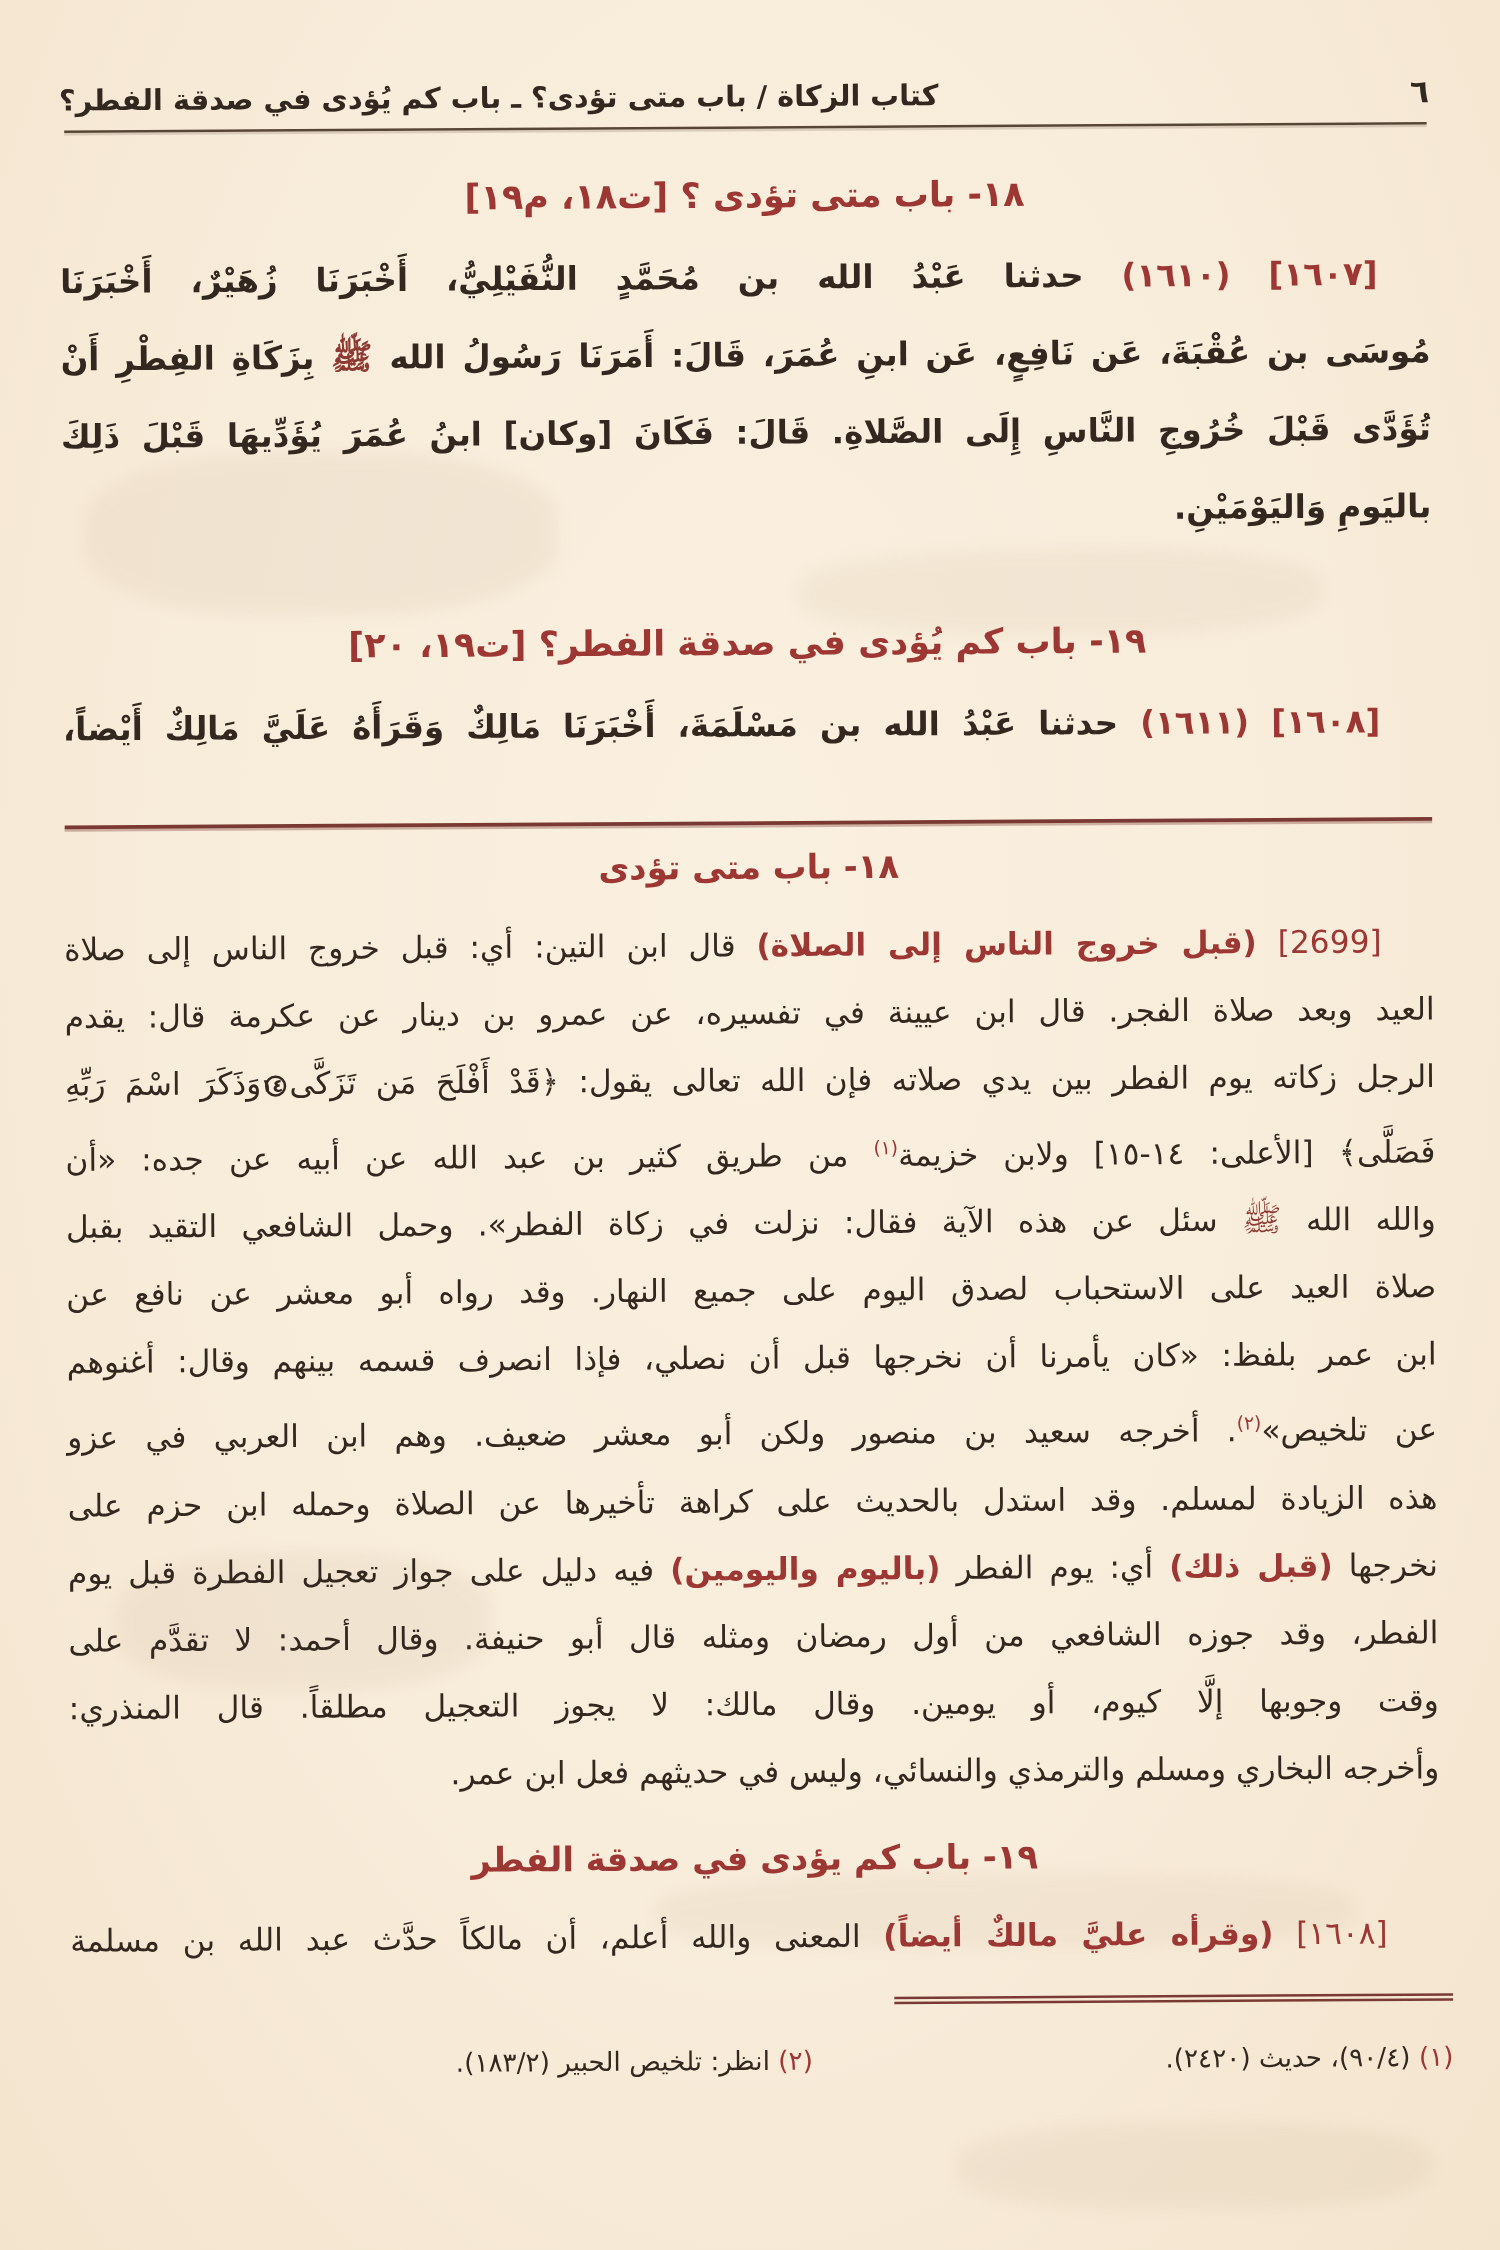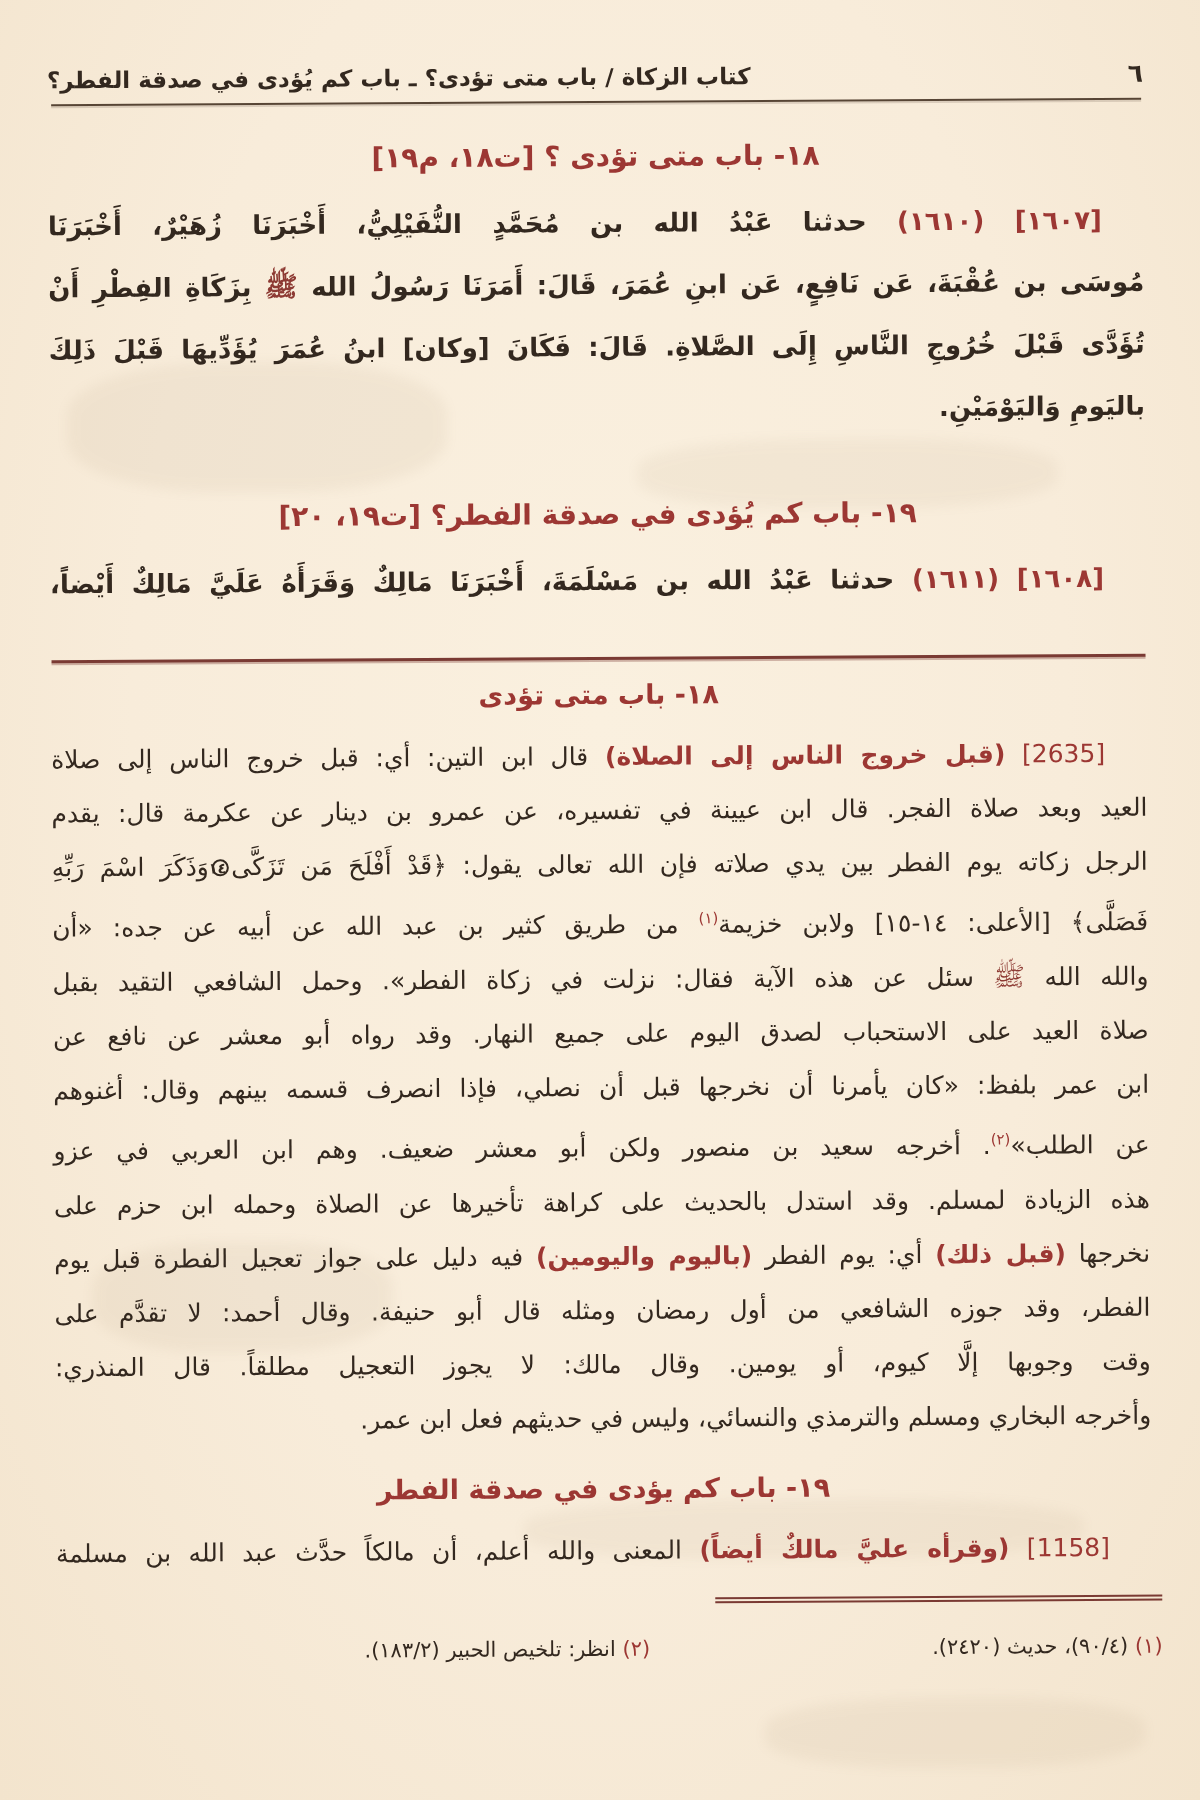--- a/index.html
+++ b/index.html
@@ -131,37 +131,37 @@
       <div class="matn-par matn-par-2">
           <div class="tline tindent"><span class="seg red">[١٦٠٨] (١٦١١)</span><span class="seg"> حدثنا عَبْدُ الله بن مَسْلَمَةَ، أَخْبَرَنَا مَالِكٌ وَقَرَأَهُ عَلَيَّ مَالِكٌ أَيْضاً،</span></div>
         </div>
     </div>
 
     <div class="section-separator"></div>
 
     <div class="section-sharh">
       <div class="bab-heading sharh-h">١٨- باب متى تؤدى</div>
       <div class="sharh-par">
-          <div class="tline tindent"><span class="seg red">[2635] </span><span class="seg redb">(قبل خروج الناس إلى الصلاة)</span><span class="seg"> قال ابن التين: أي: قبل خروج الناس إلى صلاة</span></div>
+          <div class="tline tindent"><span class="seg red">[2699] </span><span class="seg redb">(قبل خروج الناس إلى الصلاة)</span><span class="seg"> قال ابن التين: أي: قبل خروج الناس إلى صلاة</span></div>
           <div class="tline"><span class="seg">العيد وبعد صلاة الفجر. قال ابن عيينة في تفسيره، عن عمرو بن دينار عن عكرمة قال: يقدم</span></div>
           <div class="tline"><span class="seg">الرجل زكاته يوم الفطر بين يدي صلاته فإن الله تعالى يقول: ﴿قَدْ أَفْلَحَ مَن تَزَكَّى</span><span class="seg ayah">١٤</span><span class="seg">وَذَكَرَ اسْمَ رَبِّهِ</span></div>
           <div class="tline"><span class="seg">فَصَلَّى﴾ [الأعلى: ١٤-١٥] ولابن خزيمة</span><span class="seg sup">(١)</span><span class="seg"> من طريق كثير بن عبد الله عن أبيه عن جده: «أن</span></div>
           <div class="tline"><span class="seg">والله الله </span><span class="seg saw">ﷺ</span><span class="seg"> سئل عن هذه الآية فقال: نزلت في زكاة الفطر». وحمل الشافعي التقيد بقبل</span></div>
           <div class="tline"><span class="seg">صلاة العيد على الاستحباب لصدق اليوم على جميع النهار. وقد رواه أبو معشر عن نافع عن</span></div>
           <div class="tline"><span class="seg">ابن عمر بلفظ: «كان يأمرنا أن نخرجها قبل أن نصلي، فإذا انصرف قسمه بينهم وقال: أغنوهم</span></div>
-          <div class="tline"><span class="seg">عن الطلب»</span><span class="seg sup">(٢)</span><span class="seg">. أخرجه سعيد بن منصور ولكن أبو معشر ضعيف. وهم ابن العربي في عزو</span></div>
+          <div class="tline"><span class="seg">عن تلخيص»</span><span class="seg sup">(٢)</span><span class="seg">. أخرجه سعيد بن منصور ولكن أبو معشر ضعيف. وهم ابن العربي في عزو</span></div>
           <div class="tline"><span class="seg">هذه الزيادة لمسلم. وقد استدل بالحديث على كراهة تأخيرها عن الصلاة وحمله ابن حزم على</span></div>
           <div class="tline"><span class="seg">نخرجها </span><span class="seg redb">(قبل ذلك)</span><span class="seg"> أي: يوم الفطر </span><span class="seg redb">(باليوم واليومين)</span><span class="seg"> فيه دليل على جواز تعجيل الفطرة قبل يوم</span></div>
           <div class="tline"><span class="seg">الفطر، وقد جوزه الشافعي من أول رمضان ومثله قال أبو حنيفة. وقال أحمد: لا تقدَّم على</span></div>
           <div class="tline"><span class="seg">وقت وجوبها إلَّا كيوم، أو يومين. وقال مالك: لا يجوز التعجيل مطلقاً. قال المنذري:</span></div>
           <div class="tline tlast"><span class="seg">وأخرجه البخاري ومسلم والترمذي والنسائي، وليس في حديثهم فعل ابن عمر.</span></div>
         </div>
       <div class="bab-heading sharh-h sh-h19">١٩- باب كم يؤدى في صدقة الفطر</div>
       <div class="sharh-par sharh-par-2">
-          <div class="tline tindent"><span class="seg red">[1158] </span><span class="seg redb">(وقرأه عليَّ مالكٌ أيضاً)</span><span class="seg"> المعنى والله أعلم، أن مالكاً حدَّث عبد الله بن مسلمة</span></div>
+          <div class="tline tindent"><span class="seg red">[١٦٠٨] </span><span class="seg redb">(وقرأه عليَّ مالكٌ أيضاً)</span><span class="seg"> المعنى والله أعلم، أن مالكاً حدَّث عبد الله بن مسلمة</span></div>
         </div>
     </div>
 
     <div class="footnote-separator"></div>
 
     <div class="footnotes">
       <div class="footnote"><span class="seg red">(١) </span><span class="seg">(٩٠/٤)، حديث (٢٤٢٠).</span></div>
       <div class="footnote"><span class="seg red">(٢) </span><span class="seg">انظر: تلخيص الحبير (١٨٣/٢).</span></div>
     </div>
 

